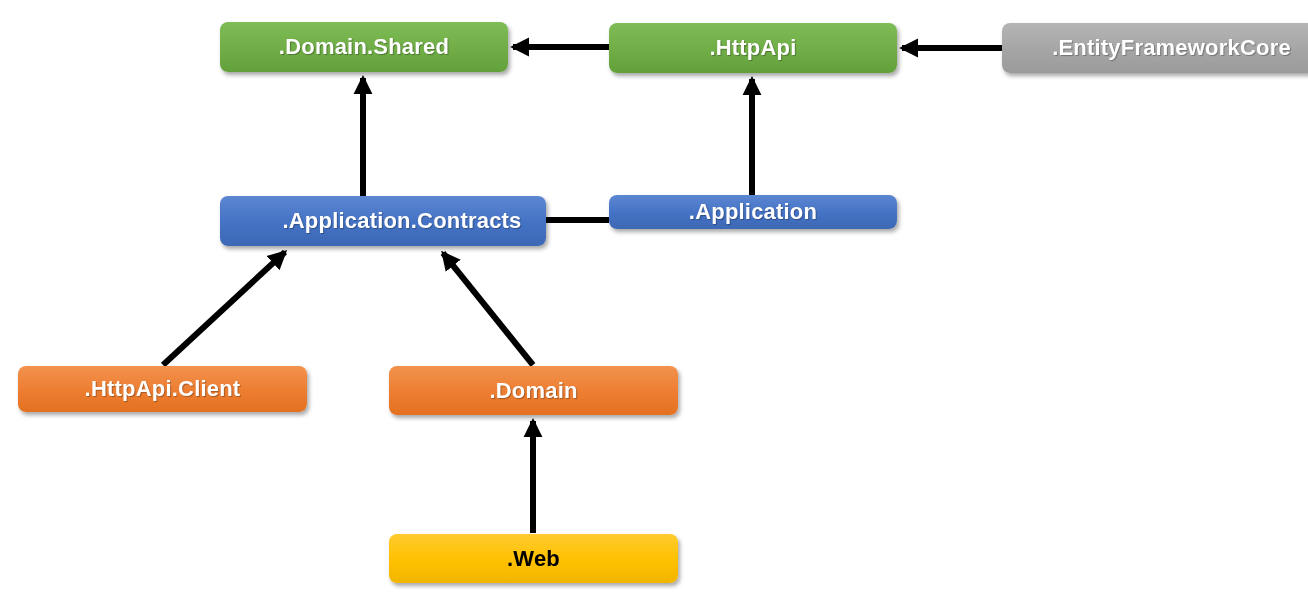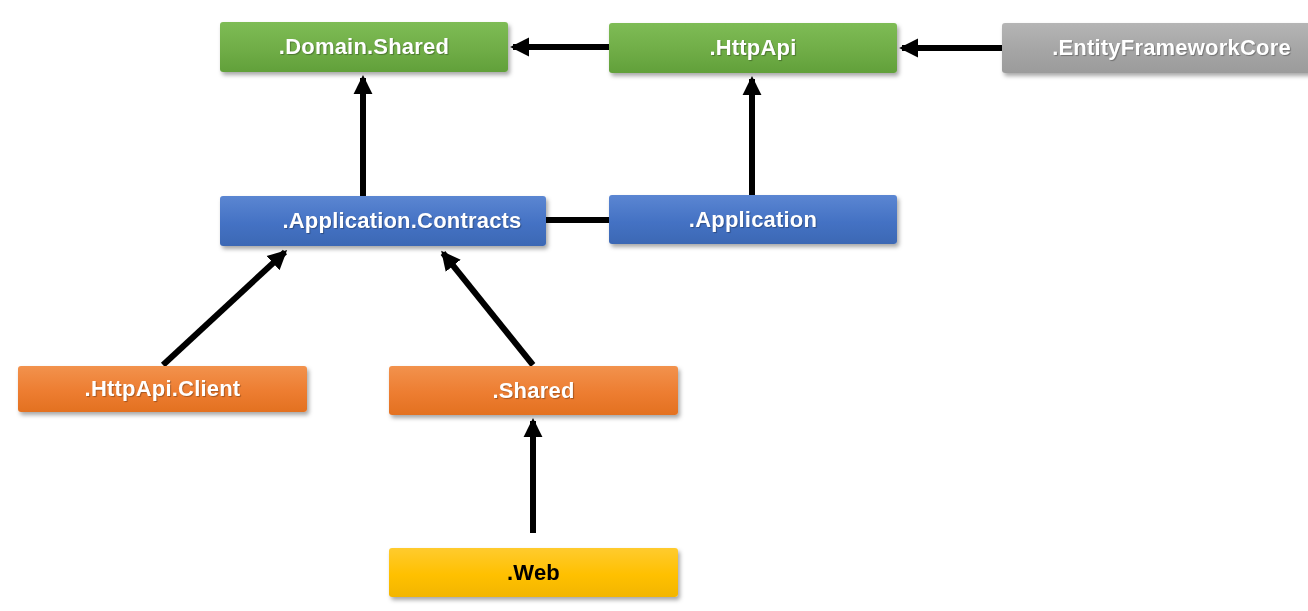--- a/index.html
+++ b/index.html
@@ -24,21 +24,21 @@
     pointer-events: none;
   }
   .node {
     position: absolute;
     display: flex;
     align-items: center;
     justify-content: center;
     font-weight: bold;
     font-size: 22px;
     letter-spacing: 0.2px;
-    border-radius: 3px;
+    border-radius: 8px;
     box-shadow: 2px 3px 4px rgba(0,0,0,0.35);
     white-space: nowrap;
   }
   .node.light-text {
     text-shadow: 1px 1px 1px rgba(0,0,0,0.3);
   }
 </style>
 </head>
 <body>
 
@@ -56,17 +56,17 @@
       <line x1="609" y1="220" x2="513" y2="220" stroke="#000000" stroke-width="6" marker-end="url(#arrowhead)"></line>
       <line x1="163" y1="365" x2="285" y2="252" stroke="#000000" stroke-width="6" marker-end="url(#arrowhead)"></line>
       <line x1="533" y1="365" x2="443" y2="253" stroke="#000000" stroke-width="6" marker-end="url(#arrowhead)"></line>
       <line x1="533" y1="533" x2="533" y2="421" stroke="#000000" stroke-width="6" marker-end="url(#arrowhead)"></line>
     </svg>
 
 <div class="node light-text" style="left: 220px; top: 22px; width: 288px; height: 50px; background: linear-gradient(rgb(126, 188, 85) 0%, rgb(112, 173, 71) 55%, rgb(97, 160, 58) 100%); color: rgb(255, 255, 255);">.Domain.Shared</div>
     <div class="node light-text" style="left: 609px; top: 23px; width: 288px; height: 50px; background: linear-gradient(rgb(126, 188, 85) 0%, rgb(112, 173, 71) 55%, rgb(97, 160, 58) 100%); color: rgb(255, 255, 255);">.HttpApi</div>
     <div class="node light-text" style="left: 1002px; top: 23px; width: 291px; height: 50px; background: linear-gradient(rgb(181, 181, 181) 0%, rgb(165, 165, 165) 55%, rgb(155, 155, 155) 100%); color: rgb(255, 255, 255); padding-left: 24px;">.EntityFrameworkCore</div>
     <div class="node light-text" style="left: 220px; top: 196px; width: 288px; height: 50px; background: linear-gradient(rgb(91, 134, 210) 0%, rgb(68, 114, 196) 55%, rgb(60, 104, 180) 100%); color: rgb(255, 255, 255); padding-left: 38px;">.Application.Contracts</div>
-    <div class="node light-text" style="left: 609px; top: 195px; width: 288px; height: 49px; background: linear-gradient(rgb(91, 134, 210) 0%, rgb(68, 114, 196) 55%, rgb(60, 104, 180) 100%); color: rgb(255, 255, 255);">.Application</div>
+    <div class="node light-text" style="left: 609px; top: 195px; width: 288px; height: 34px; background: linear-gradient(rgb(91, 134, 210) 0%, rgb(68, 114, 196) 55%, rgb(60, 104, 180) 100%); color: rgb(255, 255, 255);">.Application</div>
     <div class="node light-text" style="left: 18px; top: 366px; width: 289px; height: 46px; background: linear-gradient(rgb(242, 146, 77) 0%, rgb(237, 125, 49) 55%, rgb(227, 113, 32) 100%); color: rgb(255, 255, 255);">.HttpApi.Client</div>
-    <div class="node light-text" style="left: 389px; top: 366px; width: 289px; height: 49px; background: linear-gradient(rgb(242, 146, 77) 0%, rgb(237, 125, 49) 55%, rgb(227, 113, 32) 100%); color: rgb(255, 255, 255);">.Shared</div>
-    <div class="node" style="left: 389px; top: 534px; width: 289px; height: 49px; background: linear-gradient(rgb(255, 203, 46) 0%, rgb(255, 192, 0) 55%, rgb(242, 181, 0) 100%); color: rgb(0, 0, 0); margin-top: 14px;">.Web</div>
+    <div class="node light-text" style="left: 389px; top: 366px; width: 289px; height: 49px; background: linear-gradient(rgb(242, 146, 77) 0%, rgb(237, 125, 49) 55%, rgb(227, 113, 32) 100%); color: rgb(255, 255, 255);">.Domain</div>
+    <div class="node" style="left: 389px; top: 534px; width: 289px; height: 49px; background: linear-gradient(rgb(255, 203, 46) 0%, rgb(255, 192, 0) 55%, rgb(242, 181, 0) 100%); color: rgb(0, 0, 0);">.Web</div>
   </div>
 
 </body></html>

